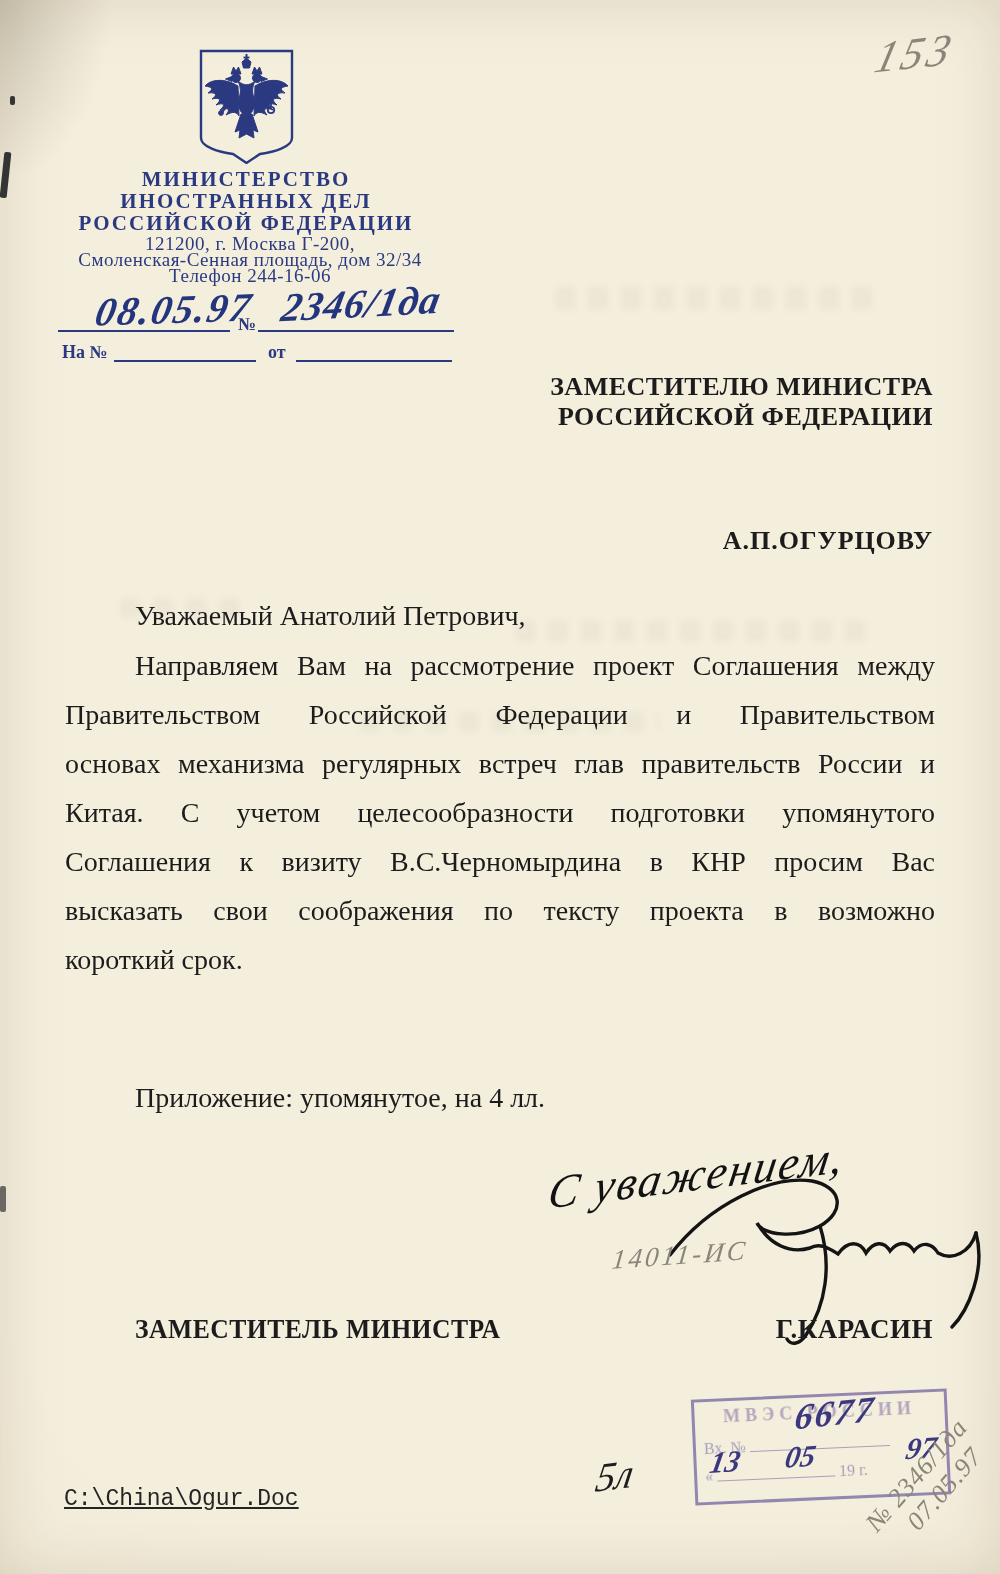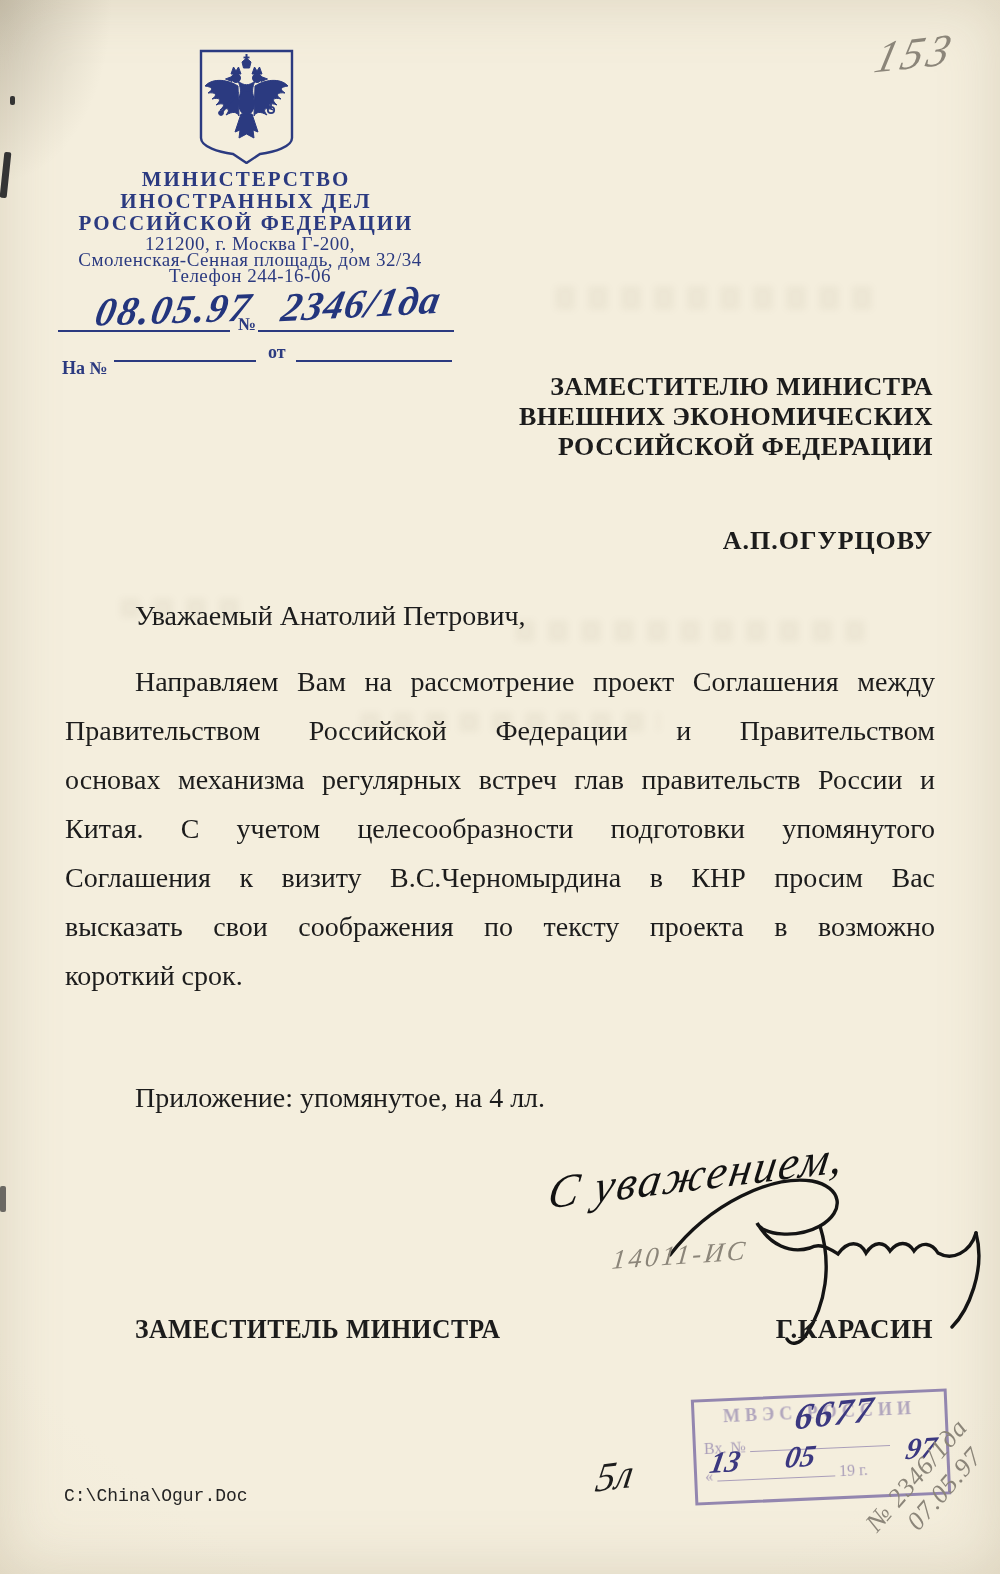--- a/index.html
+++ b/index.html
@@ -22,21 +22,21 @@
   .hand-date{left:96px;top:286px;font-size:40px;font-weight:bold;letter-spacing:2px;transform:rotate(-2deg) skewX(-14deg);}
   .hand-num{left:282px;top:280px;font-size:40px;font-weight:bold;letter-spacing:1px;transform:rotate(-3deg) skewX(-14deg);}
   
   .recipient{left:420px;top:372px;width:513px;text-align:right;font-weight:bold;
     font-size:26px;line-height:30px;letter-spacing:.5px;}
   .recipient-name{left:420px;top:526px;width:513px;text-align:right;font-weight:bold;font-size:26px;letter-spacing:1px;}
   
   .salutation{left:65px;top:600px;width:870px;font-size:28px;padding-left:70px;box-sizing:border-box;}
   .bodytext{left:65px;top:650px;width:870px;font-size:28px;}
   .bodyline{height:49px;text-align:justify;text-align-last:justify;}
-  .bodyline.first{padding-left:70px;margin-top:16px;}
+  .bodyline.first{padding-left:70px;}
   .bodyline.last{text-align-last:left;}
   .attach{left:65px;top:1082px;width:870px;font-size:28px;padding-left:70px;box-sizing:border-box;}
   .attach .u{text-underline-offset:5px;}
   
   .closing{left:548px;top:1148px;font-size:46px;letter-spacing:2px;color:#121212;
     transform:rotate(-7deg) skewX(-16deg);font-style:italic;}
   .pencil{color:var(--pencil);}
   .pencil-note{left:612px;top:1240px;font-size:27px;font-style:italic;letter-spacing:3px;transform:rotate(-4deg) skewX(-10deg);}
   .sign-row-title{left:135px;top:1314px;font-size:27px;font-weight:bold;letter-spacing:.5px;transform:scaleX(.95);transform-origin:left;}
   .sign-row-name{left:600px;top:1314px;width:333px;text-align:right;font-size:27px;font-weight:bold;letter-spacing:.5px;}
@@ -52,21 +52,21 @@
   .stamp-ink{color:var(--stampink);font-style:italic;font-weight:bold;}
   .stamp-num{left:795px;top:1392px;font-size:36px;transform:rotate(-6deg) skewX(-14deg);letter-spacing:2px;}
   .stamp-date{left:710px;top:1438px;font-size:30px;transform:rotate(-4deg) skewX(-14deg);word-spacing:38px;white-space:pre;}
   
   .page-num{left:876px;top:28px;font-size:44px;font-style:italic;letter-spacing:4px;
     transform:rotate(-6deg) skewX(-20deg);}
   .sheets-note{left:596px;top:1452px;font-size:40px;font-style:italic;color:#1d1d1d;transform:rotate(-7deg) skewX(-16deg);}
   .diag-note{left:860px;top:1518px;transform:rotate(-49deg);transform-origin:left top;
     font-size:26px;font-style:italic;line-height:30px;letter-spacing:1px;white-space:nowrap;}
   .diag-note .l2{padding-left:28px;}
-  .file-path{left:64px;top:1486px;font-family:"Liberation Mono","DejaVu Sans Mono",monospace;font-size:18px;color:#242424;}
+  .file-path{left:64px;top:1486px;font-family:"Liberation Mono","DejaVu Sans Mono",monospace;font-size:23px;color:#242424;text-decoration:underline;}
   
   .ghost{background:repeating-linear-gradient(90deg,rgba(150,138,112,.35) 0 20px,transparent 20px 33px);
     filter:blur(3px);opacity:.22;border-radius:4px;pointer-events:none;}
   .speck{background:#343434;border-radius:2px;}
   .corner-shade{left:0;top:0;width:160px;height:260px;
     background:radial-gradient(100% 100% at 0% 0%,rgba(110,100,80,.28),transparent 70%);pointer-events:none;}
 </style>
 </head>
 <body>
 
@@ -117,28 +117,27 @@
     <div>Смоленская-Сенная площадь, дом 32/34</div>
     <div>Телефон 244-16-06</div>
   </div>
 
   <div class="abs script ink-blue hand-date">08.05.97</div>
   <div class="abs rule" style="left:58px;top:330px;width:172px;"></div>
   <div class="abs form-label" style="left:238px;top:314px;">№</div>
   <div class="abs script ink-blue hand-num">2346/1да</div>
   <div class="abs rule" style="left:258px;top:330px;width:196px;"></div>
 
-  <div class="abs form-label" style="left:62px;top:342px;margin-top:16px;">На №</div>
+  <div class="abs form-label" style="left:62px;top:342px;">На №</div>
   <div class="abs rule" style="left:114px;top:360px;width:142px;"></div>
   <div class="abs form-label" style="left:268px;top:342px;">от</div>
   <div class="abs rule" style="left:296px;top:360px;width:156px;"></div>
 
   <div class="abs recipient">
     <div>ЗАМЕСТИТЕЛЮ МИНИСТРА</div>
-    <div>ВНЕШНИХ ЭКОНОМИЧЕСКИХ</div>
     <div>РОССИЙСКОЙ ФЕДЕРАЦИИ</div>
   </div>
   <div class="abs salutation">Уважаемый Анатолий Петрович,</div>
 
   <div class="abs recipient-name">А.П.ОГУРЦОВУ</div>
   <div class="abs bodytext">
     <div class="bodyline first">Направляем Вам на рассмотрение проект Соглашения между</div>
     <div class="bodyline">Правительством Российской Федерации и Правительством</div>
     <div class="bodyline">основах механизма регулярных встреч глав правительств России и</div>
     <div class="bodyline">Китая. С учетом целесообразности подготовки упомянутого</div>

